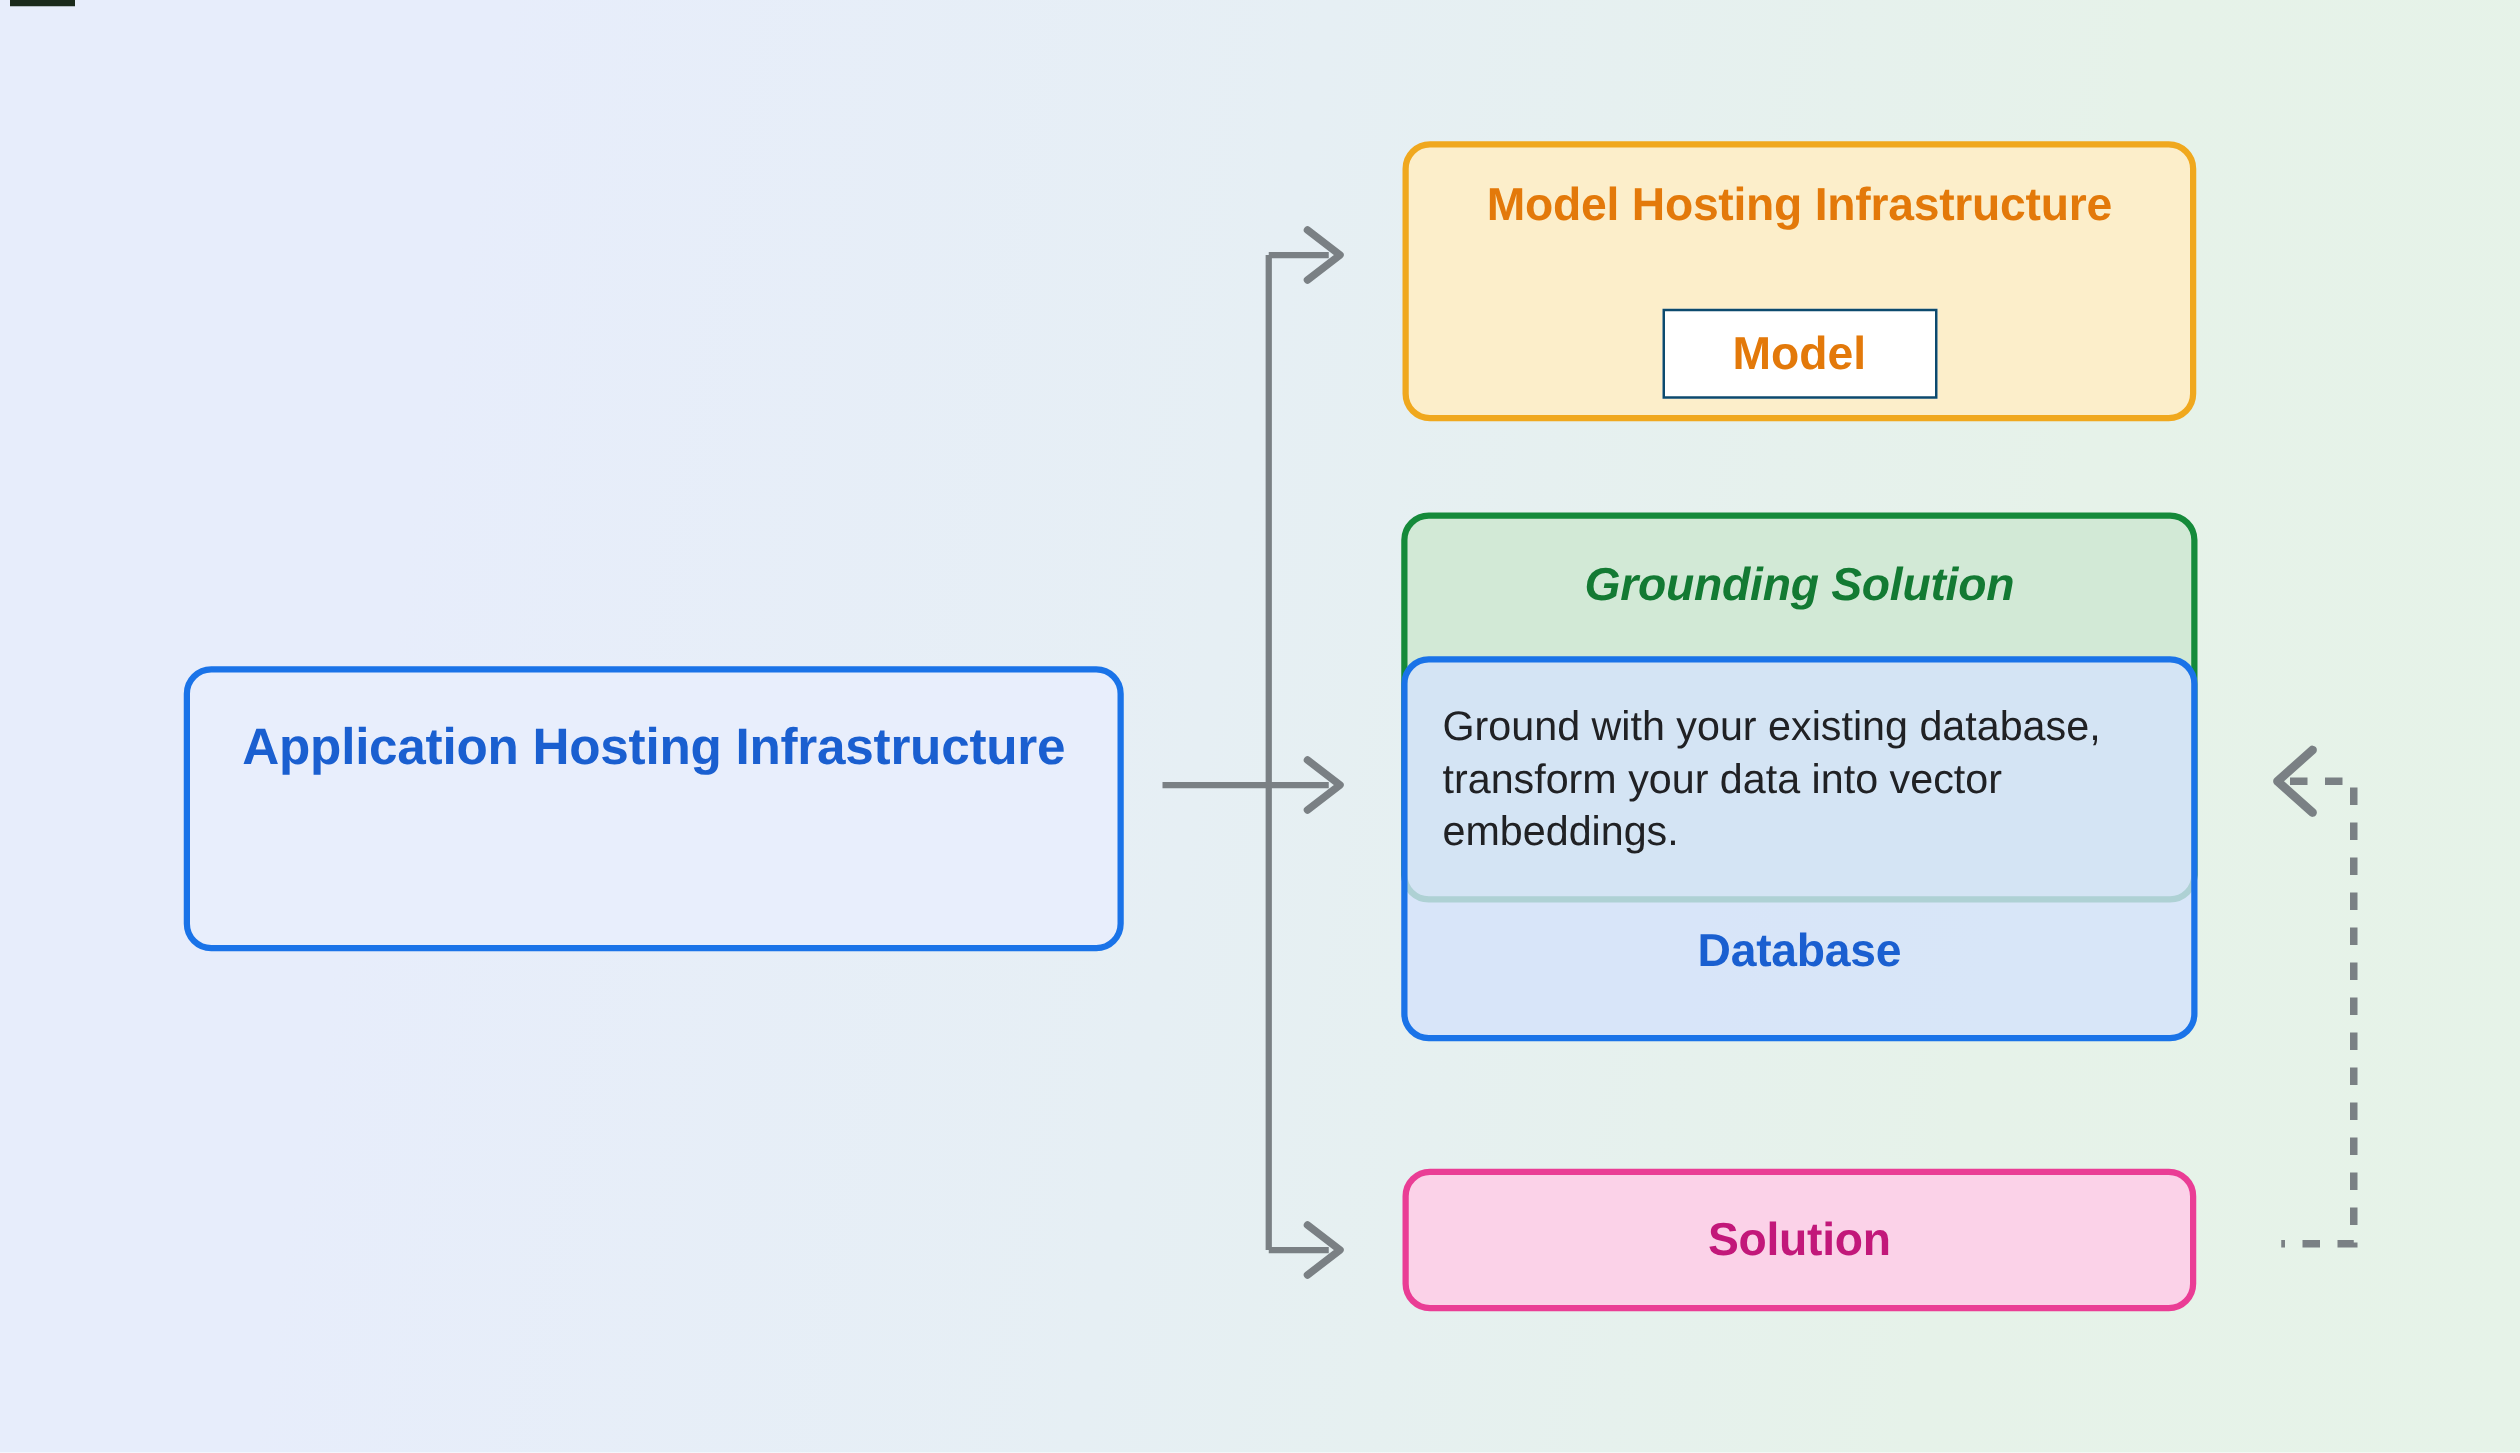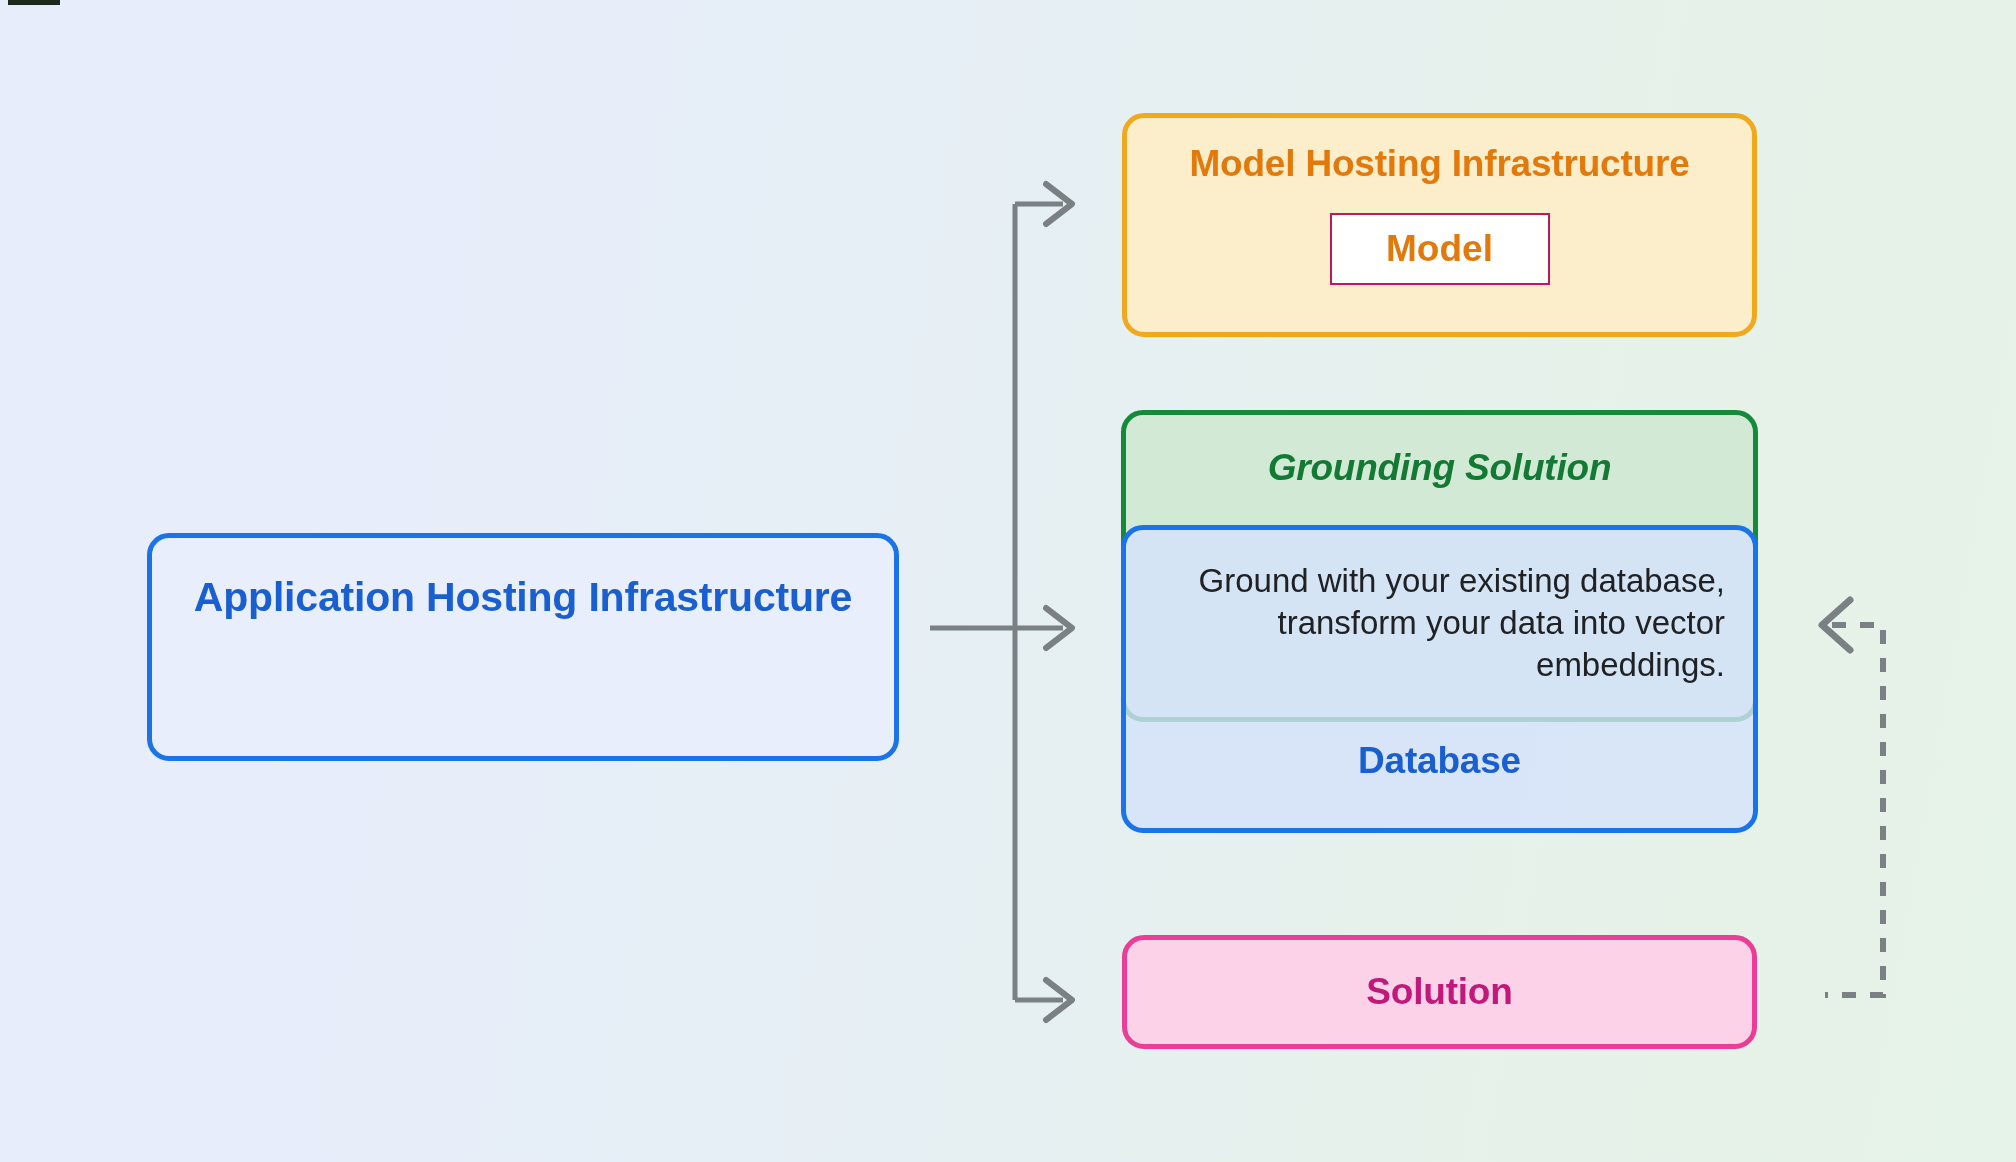--- a/index.html
+++ b/index.html
@@ -40,21 +40,21 @@
     align-items: center;
   }
   .card-title {
     font-weight: bold;
     text-align: center;
     letter-spacing: -0.2px;
     white-space: nowrap;
   }
   .chip {
     background: #ffffff;
-    border: 2px solid #be185d;
+    border: 2px solid #0c4a6e;
     box-sizing: border-box;
     display: flex;
     align-items: center;
     justify-content: center;
     font-weight: bold;
     text-align: center;
   }
 
   
   #app-box {
@@ -81,20 +81,21 @@
 
   
   #model-box {
     left: 1122px;
     top: 113px;
     width: 635px;
     height: 224px;
     border-width: 5px;
     border-color: #f0a81e;
     background: #fceeca;
+    gap: 34px;
   }
   #model-box .card-title {
     color: #e3790a;
     font-size: 37px;
     margin-top: 25px;
   }
   #model-chip {
     width: 220px;
     height: 72px;
     margin-top: 28px;
@@ -133,21 +134,21 @@
     justify-content: flex-end;
   }
   #ground-text {
     position: absolute;
     left: 0;
     right: 0;
     top: 30px;
     color: #202124;
     font-size: 33px;
     line-height: 1.28;
-    text-align: right;
+    text-align: left;
     padding: 0 28px;
     box-sizing: border-box;
   }
   #database-box .card-title {
     color: #1a5fd0;
     font-size: 37px;
     margin-bottom: 46px;
   }
 
   

